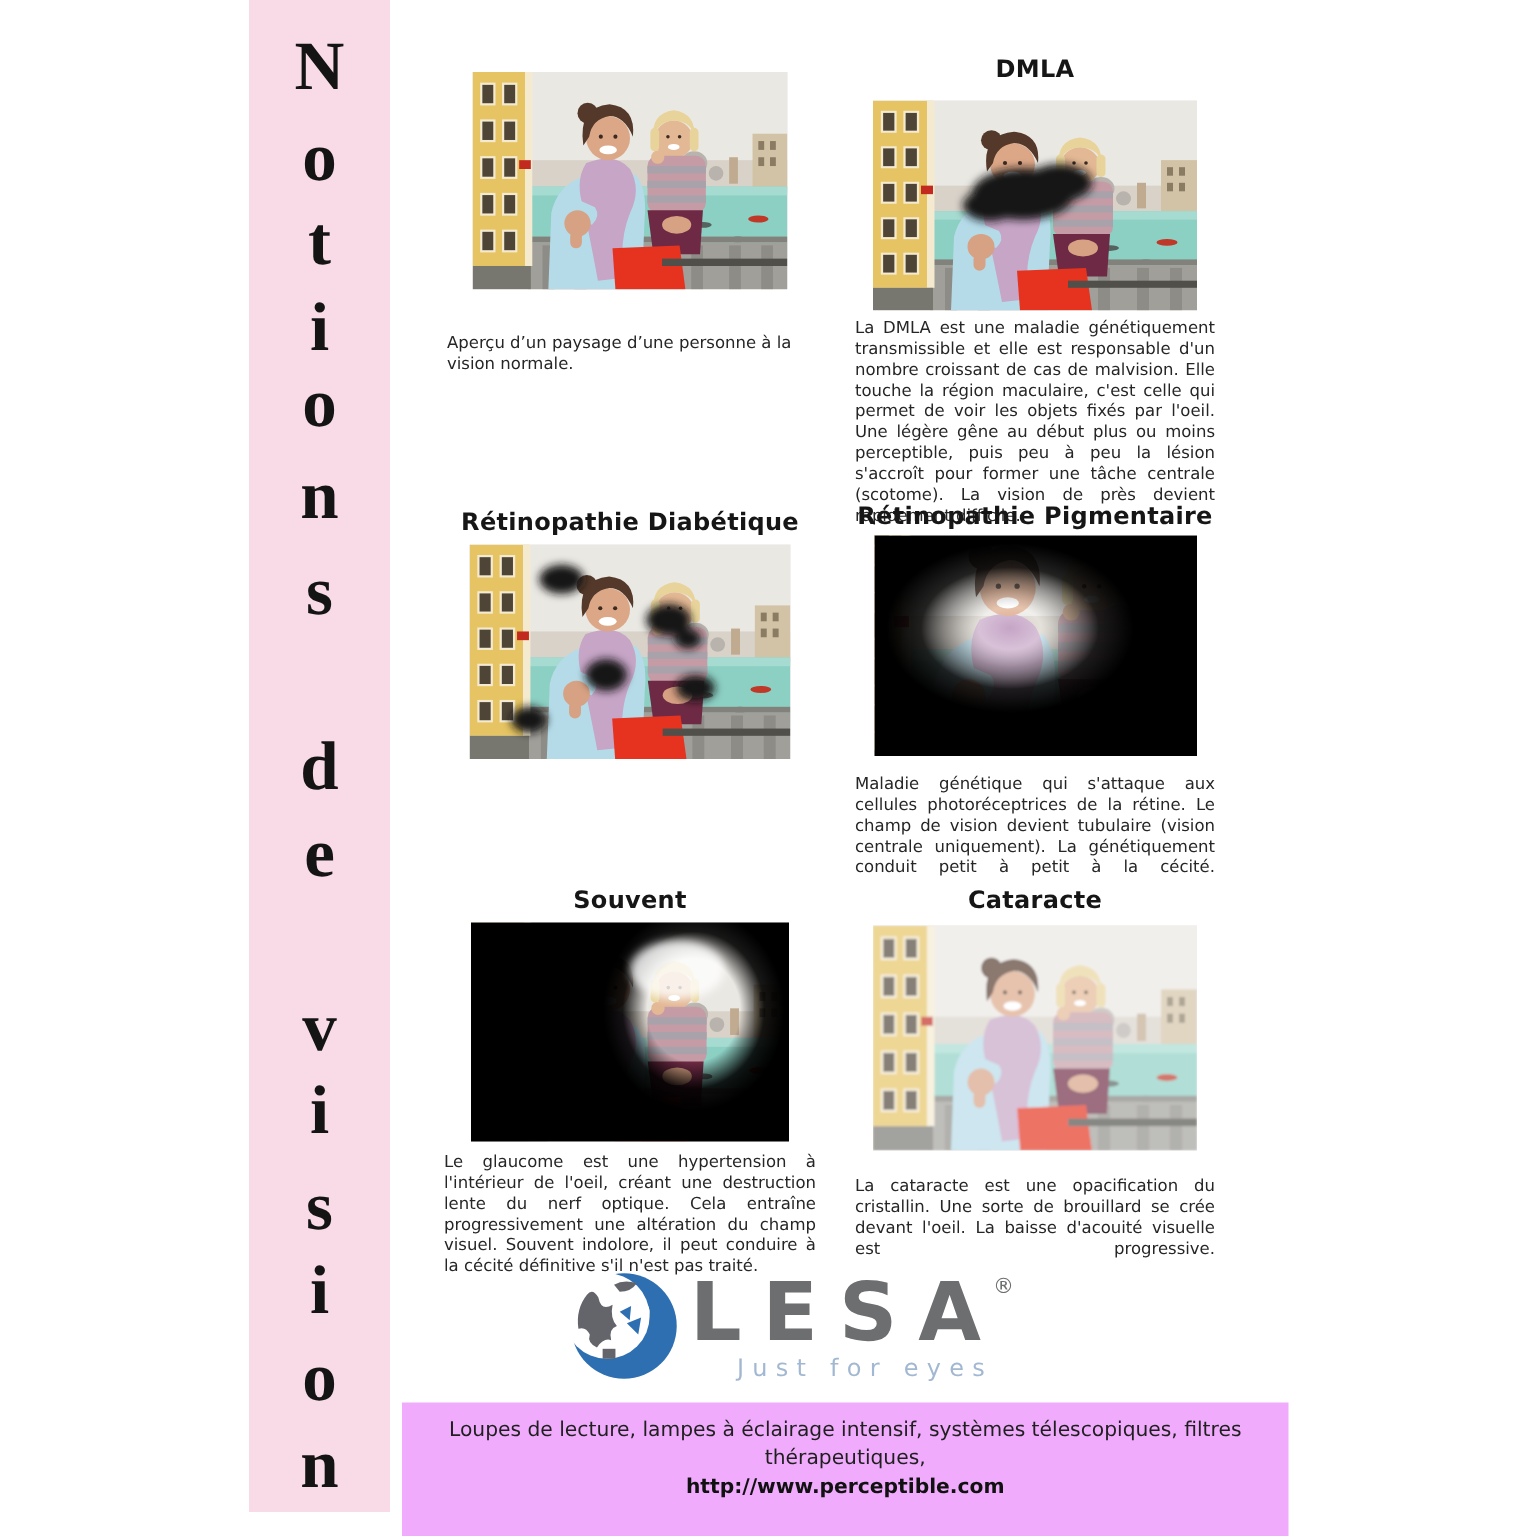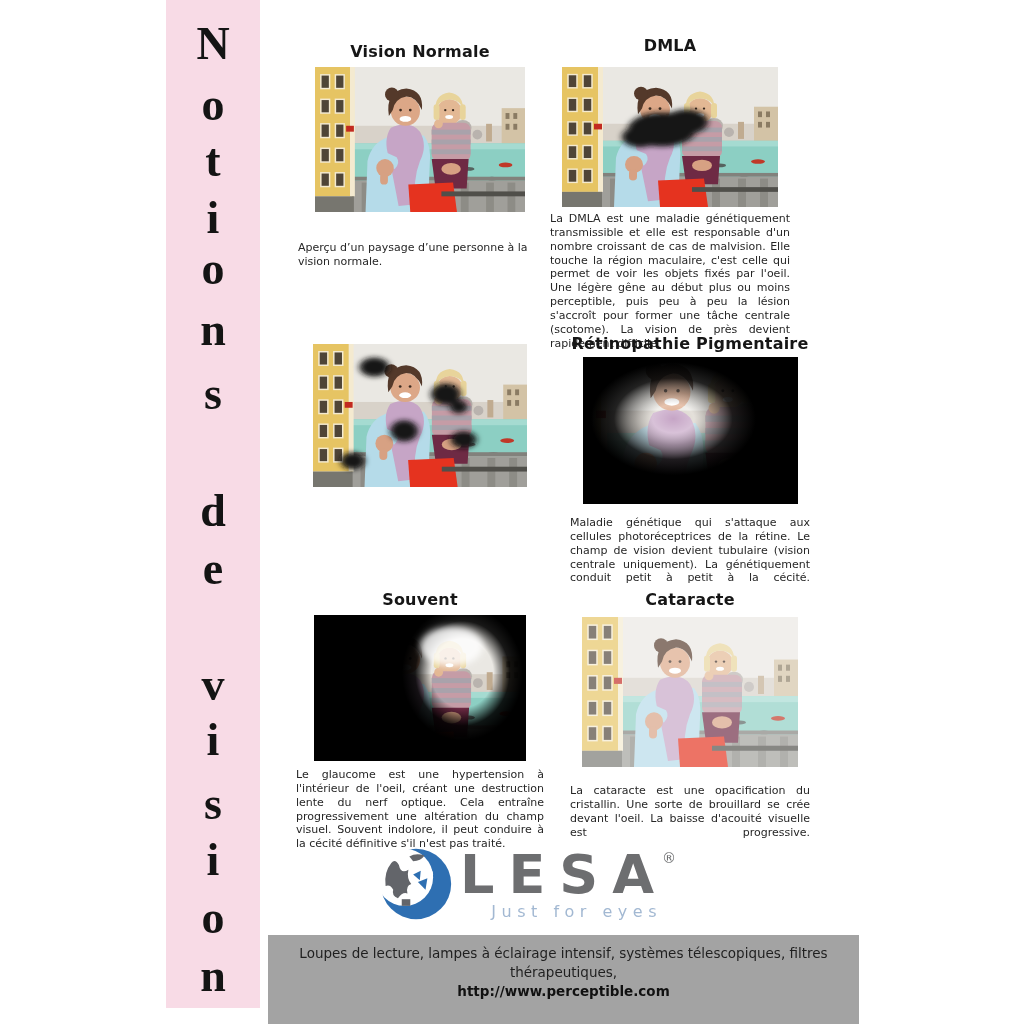--- a/index.html
+++ b/index.html
@@ -25,21 +25,21 @@
         align-items:center;}
   .logo-globe{width:76px;height:76px;flex:0 0 auto;}
   .logo-textcol{display:flex;flex-direction:column;margin-left:6px;}
   .logo-wordrow{display:flex;align-items:flex-start;}
   .logo-word{font-size:54px;font-weight:700;letter-spacing:14px;line-height:1;color:#6d6e70;
              font-family:"DejaVu Sans",sans-serif;}
   .logo-reg{font-size:14px;color:#6d6e70;margin-top:2px;margin-left:-6px;}
   .logo-tagline{font-size:16px;letter-spacing:5.5px;color:#a2b8d2;text-align:right;
                 padding-right:14px;margin-top:0px;}
   
-  .footer{position:absolute;left:268px;top:935px;width:591px;height:89px;background:#a3a3a3;
+  .footer{position:absolute;left:268px;top:935px;width:591px;height:89px;background:#f0abfc;
           box-sizing:border-box;padding:9px 16px 0 16px;text-align:center;}
   .footer-line{font-size:13.5px;line-height:19px;color:#1f1f1f;}
   .footer-url{font-size:13.5px;line-height:19px;color:#111;font-weight:700;}
   .defs-holder{position:absolute;width:0;height:0;overflow:hidden;}
 </style>
 </head>
 <body>
 
 <div class="page">
 
@@ -149,45 +149,45 @@
     <div class="v-letter" style="top:546px">e</div>
     <div class="v-letter" style="top:662px">v</div>
     <div class="v-letter" style="top:717px">i</div>
     <div class="v-letter" style="top:781px">s</div>
     <div class="v-letter" style="top:837px">i</div>
     <div class="v-letter" style="top:895px">o</div>
     <div class="v-letter" style="top:953px">n</div>
   </div>
 
   <section class="card" style="left:296px;top:42px;width:248px">
-    <h2 class="card-title">Vision Normale</h2>
     <div class="img-frame" style="width:210px;height:145px">
       <svg class="scene" viewBox="0 0 216 148" preserveAspectRatio="none">
         <use href="#venice-scene"></use>
       </svg>
     </div>
     <p class="card-text center" style="margin-top:29px;padding:0 2px">Aperçu d’un paysage d’une personne à la vision normale.</p>
   </section>
 
-  <section class="card" style="left:550px;top:36px;width:240px">
+  <section class="card" style="left:570px;top:36px;width:240px">
     <h2 class="card-title">DMLA</h2>
     <div class="img-frame" style="width:216px;height:140px;margin-top:12px">
       <svg class="scene" viewBox="0 0 216 148" preserveAspectRatio="none">
         <use href="#venice-scene"></use>
         <g filter="url(#spot-blur)" fill="#121212">
           <ellipse cx="100" cy="66" rx="34" ry="18"></ellipse>
           <ellipse cx="124" cy="58" rx="22" ry="13"></ellipse>
           <ellipse cx="78" cy="74" rx="18" ry="11"></ellipse>
         </g>
       </svg>
     </div>
     <p class="card-text" style="margin-top:5px">La DMLA est une maladie génétiquement transmissible et elle est responsable d'un nombre croissant de cas de malvision. Elle touche la région maculaire, c'est celle qui permet de voir les objets fixés par l'oeil. Une légère gêne au début plus ou moins perceptible, puis peu à peu la lésion s'accroît pour former une tâche centrale (scotome). La vision de près devient rapidement difficile.</p>
   </section>
 
   <section class="card" style="left:296px;top:338px;width:248px">
+    <h2 class="card-title">Rétinopathie Diabétique</h2>
     <div class="img-frame" style="width:214px;height:143px">
       <svg class="scene" viewBox="0 0 216 148" preserveAspectRatio="none">
         <use href="#venice-scene"></use>
         <g filter="url(#spot-blur)" fill="#121212">
           <ellipse cx="62" cy="24" rx="15" ry="10"></ellipse>
           <ellipse cx="134" cy="52" rx="15" ry="11"></ellipse>
           <ellipse cx="147" cy="65" rx="9" ry="7"></ellipse>
           <ellipse cx="92" cy="90" rx="14" ry="11"></ellipse>
           <ellipse cx="152" cy="99" rx="13" ry="9"></ellipse>
           <ellipse cx="40" cy="121" rx="12" ry="9"></ellipse>

